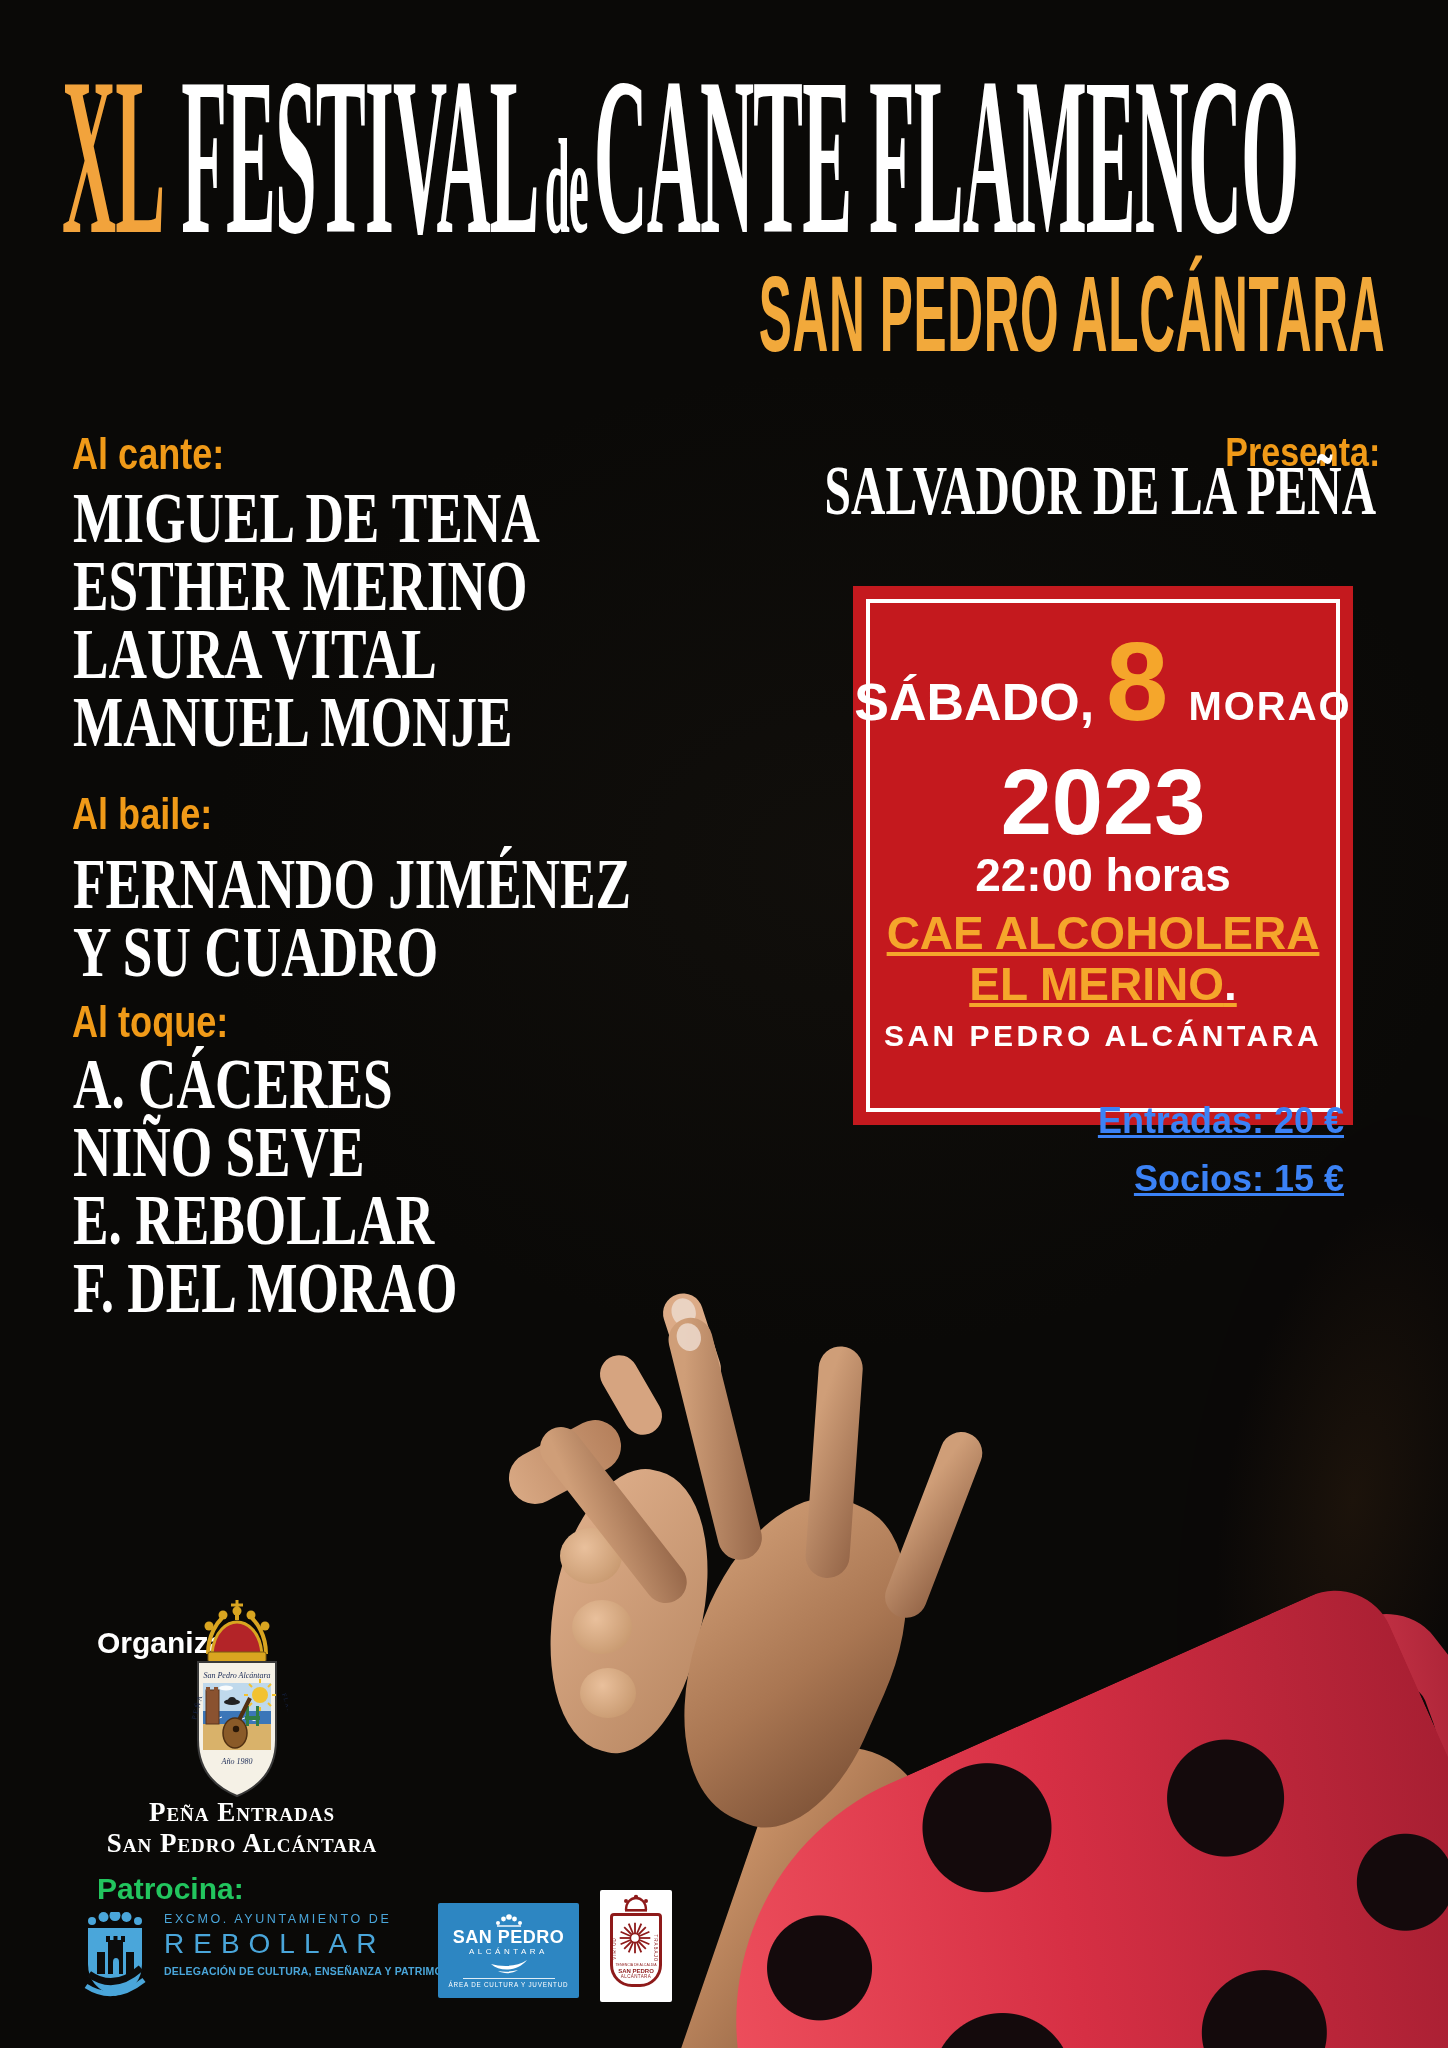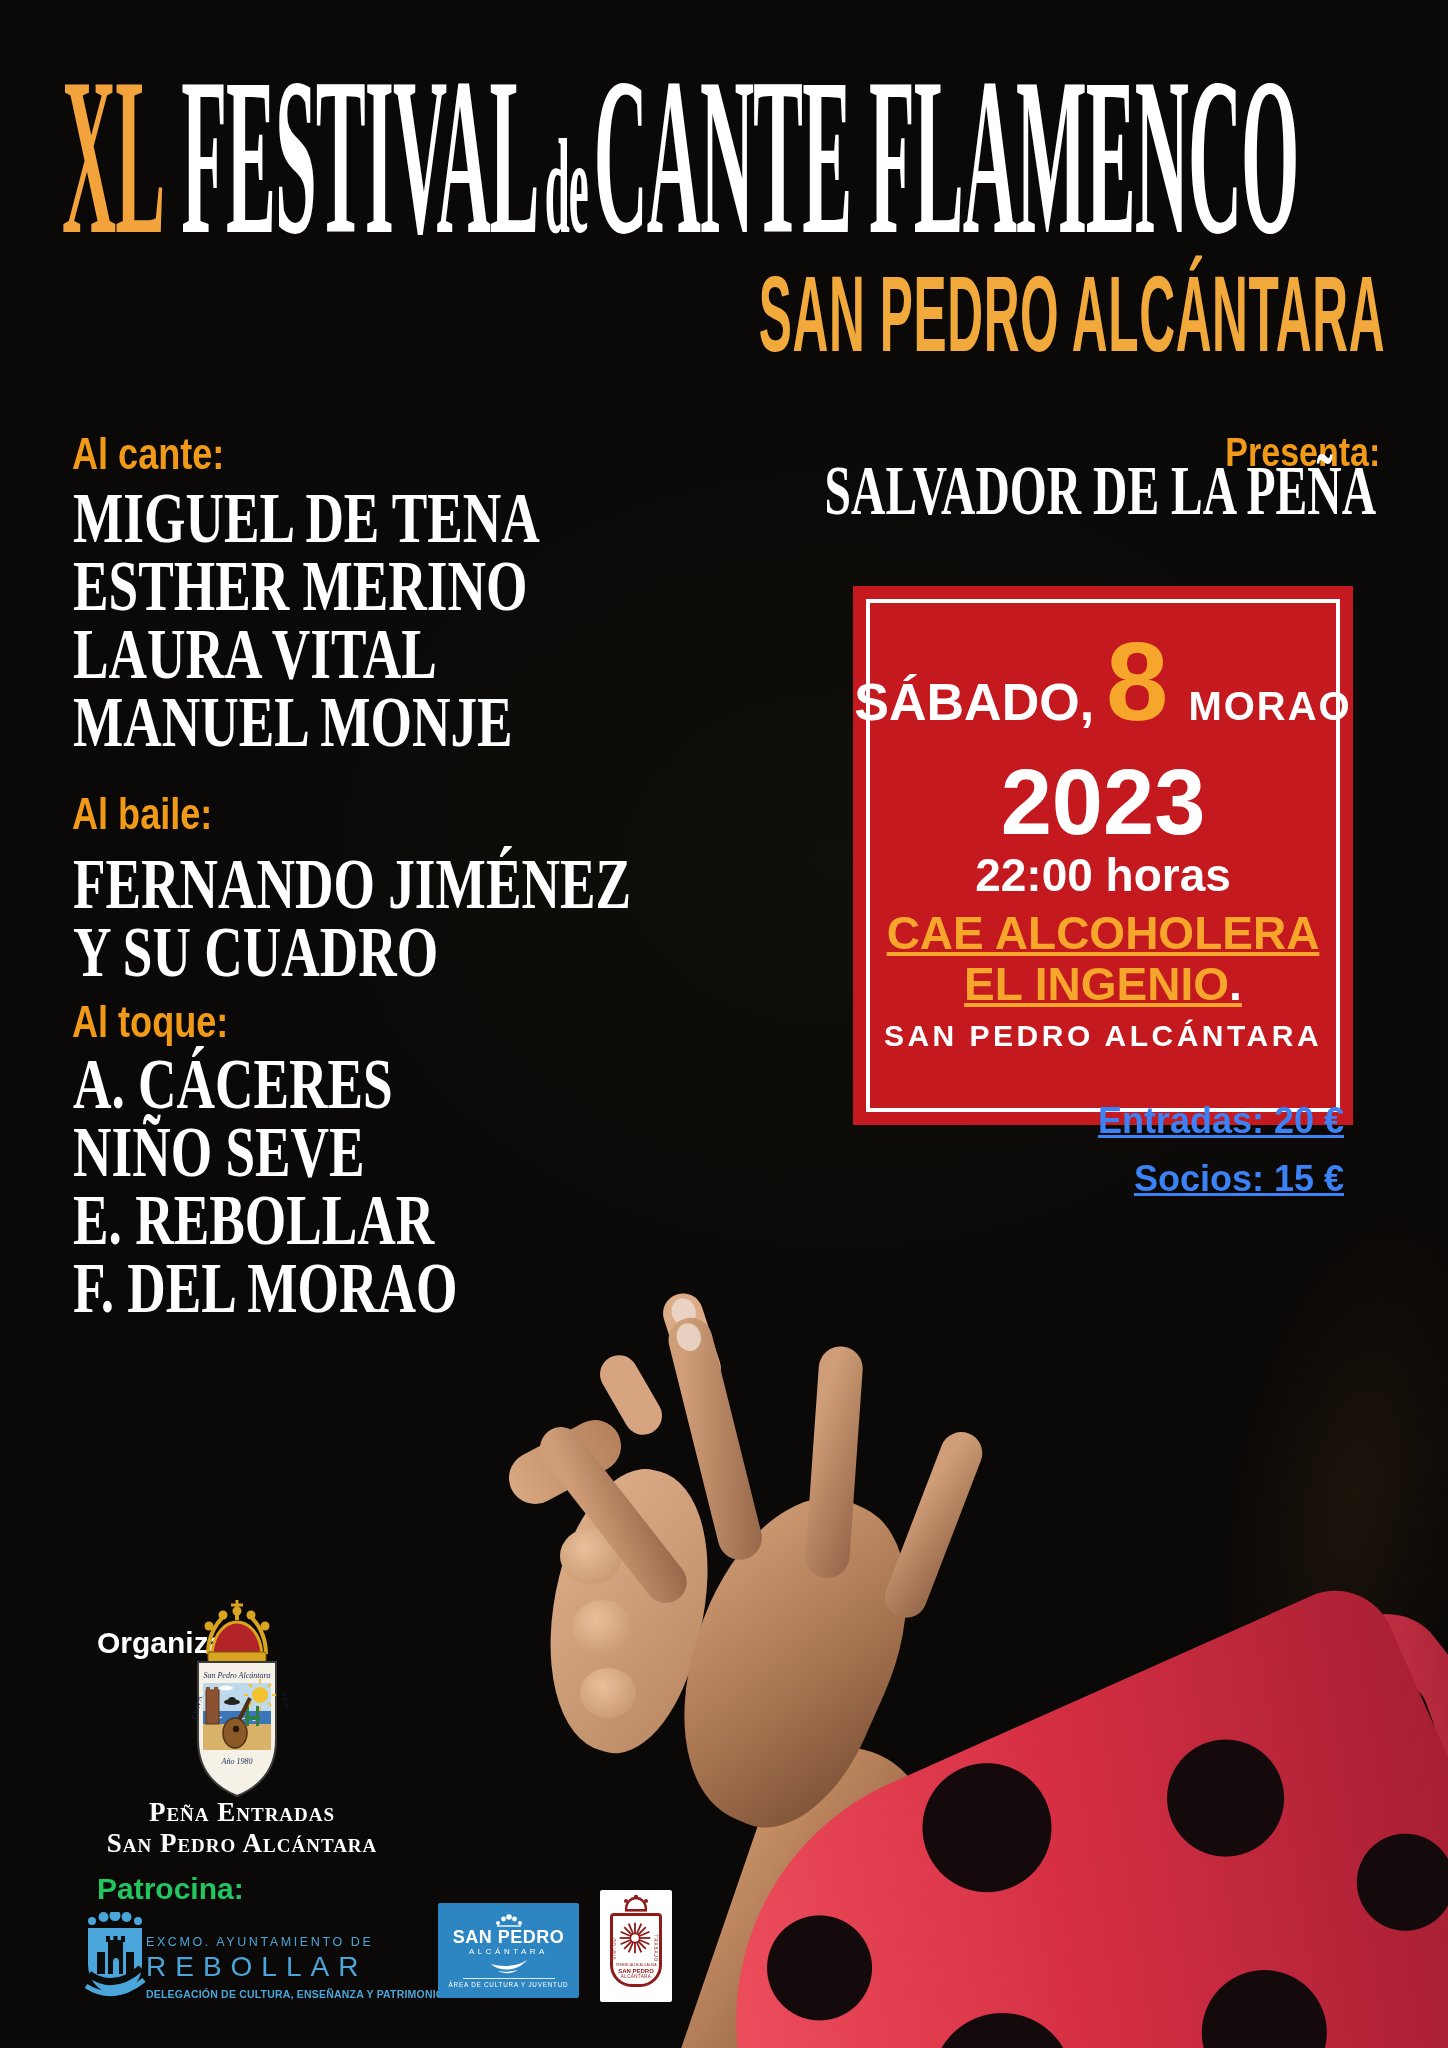--- a/index.html
+++ b/index.html
@@ -91,21 +91,21 @@
             radial-gradient(circle at 500px 380px,#140a0c 0 62px,transparent 63px),
             radial-gradient(circle at 690px 300px,#140a0c 0 48px,transparent 49px),
             linear-gradient(105deg,#f0525f 0%,#d62f44 45%,#9c1b2e 100%);}
   
   .organiza{position:absolute;left:97px;top:1626px;z-index:3;font-weight:700;font-size:30px;color:#fff;}
   .patrocina{position:absolute;left:97px;top:1872px;z-index:3;font-weight:700;font-size:30px;color:#22c55e;}
   .crest{position:absolute;left:186px;top:1598px;z-index:3;}
   .pena-name{position:absolute;left:77px;top:1797px;width:330px;z-index:3;text-align:center;color:#fff;
              font-family:"Liberation Serif",serif;font-variant:small-caps;font-weight:600;
              font-size:27px;line-height:31px;letter-spacing:1px;}
-  .marbella{position:absolute;left:84px;top:1912px;z-index:3;display:flex;align-items:flex-end;}
+  .marbella{position:absolute;left:84px;top:1912px;z-index:3;display:flex;align-items:flex-start;gap:18px;}
   .marbella .txt{color:#4AA6DA;}
   .m1{font-size:12.5px;letter-spacing:2.6px;}
   .m2{font-size:28px;letter-spacing:9px;margin-top:2px;}
   .m3{font-size:10.5px;font-weight:700;letter-spacing:.2px;margin-top:5px;}
   .bluelogo{position:absolute;left:438px;top:1903px;width:141px;height:95px;z-index:3;background:#2D86C2;
             display:flex;flex-direction:column;align-items:center;justify-content:center;color:#fff;
             border-radius:2px;}
   .sp1{font-size:18px;font-weight:700;letter-spacing:.5px;line-height:1;margin-top:1px;}
   .sp2{font-size:8px;letter-spacing:3.5px;margin-top:2px;line-height:1;}
   .bl-line{width:92px;border-top:1px solid rgba(255,255,255,.85);margin:4px 0 3px;}
@@ -184,21 +184,21 @@
     <div class="content">
       <div class="date-row">
         <span class="day">SÁBADO,</span>
         <span class="eight">8</span>
         <span class="month">MORAO</span>
       </div>
       <div class="year">2023</div>
       <div class="time">22:00 horas</div>
       <div class="venue">
         <div>CAE ALCOHOLERA</div>
-        <div><span>EL INGENIO</span><span class="dot">.</span></div>
+        <div><span>EL MERINO</span><span class="dot">.</span></div>
       </div>
       <div class="city">SAN PEDRO ALCÁNTARA</div>
     </div>
   </div>
 
   <div class="prices">
     <div>Entradas: 20 €</div>
     <div>Socios: 15 €</div>
   </div>
 

